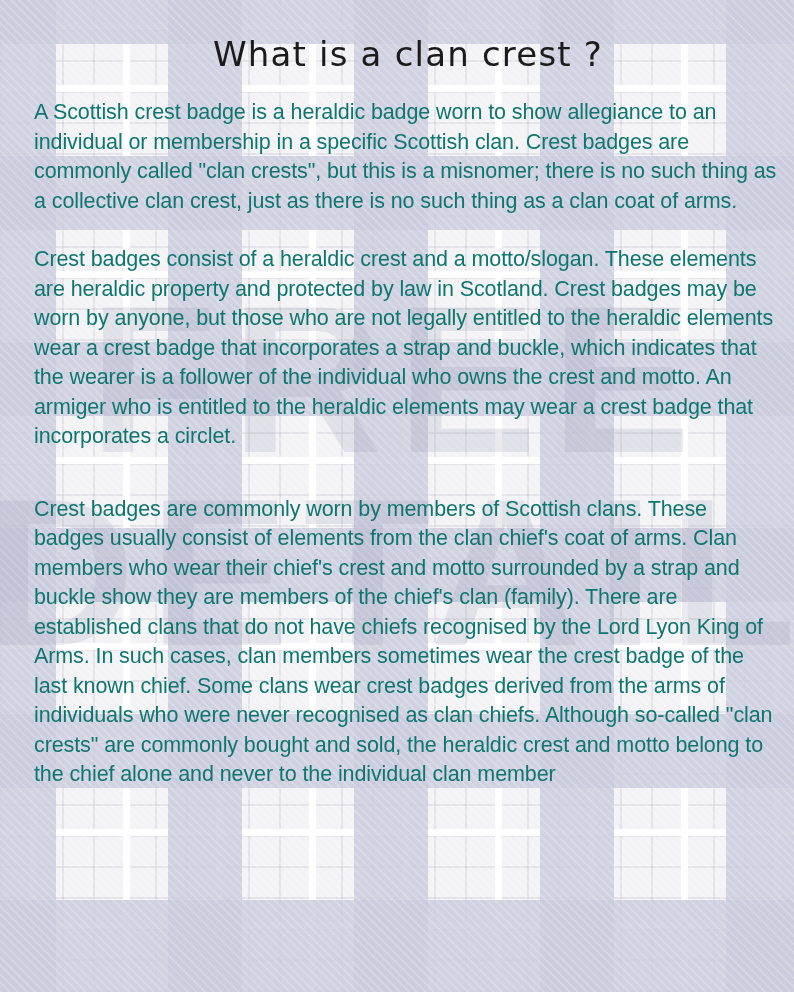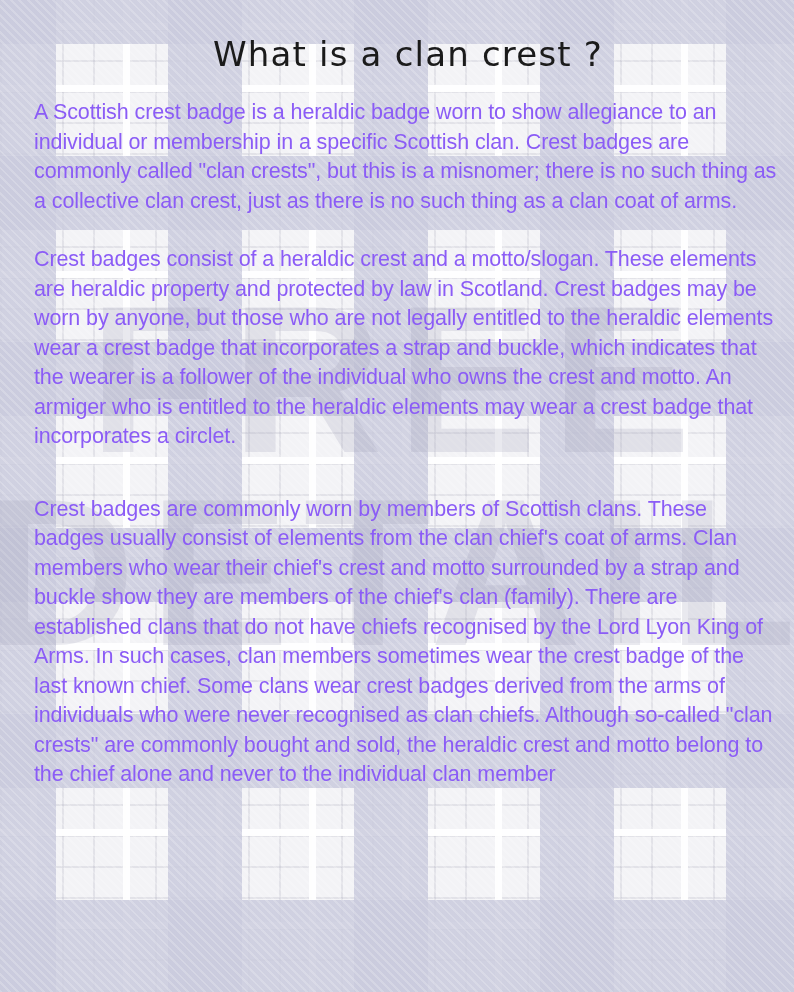--- a/index.html
+++ b/index.html
@@ -117,21 +117,21 @@
     letter-spacing: 1.2px;
     color: #1b1b1b;
     text-align: center;
     margin: 0 0 24px 0;
   }
 
   .para {
     font-family: "Liberation Sans", sans-serif;
     font-size: 21.5px;
     line-height: 29.5px;
-    color: #8b5cf6;
+    color: #0f766e;
     margin: 0 0 29px 0;
     text-align: left;
     letter-spacing: -0.1px;
   }
   .para:last-child { margin-bottom: 0; margin-top: 43px; }
 </style>
 </head>
 <body>
 
 <div id="tartan"></div>

